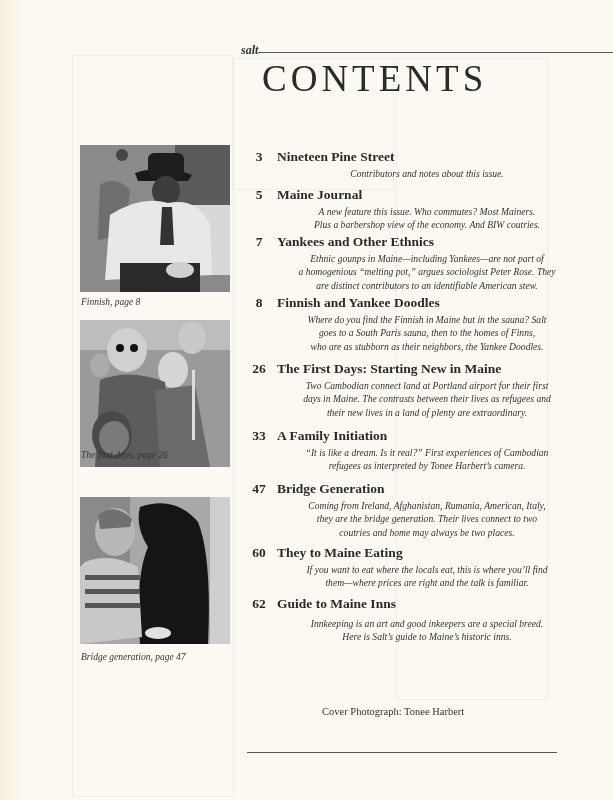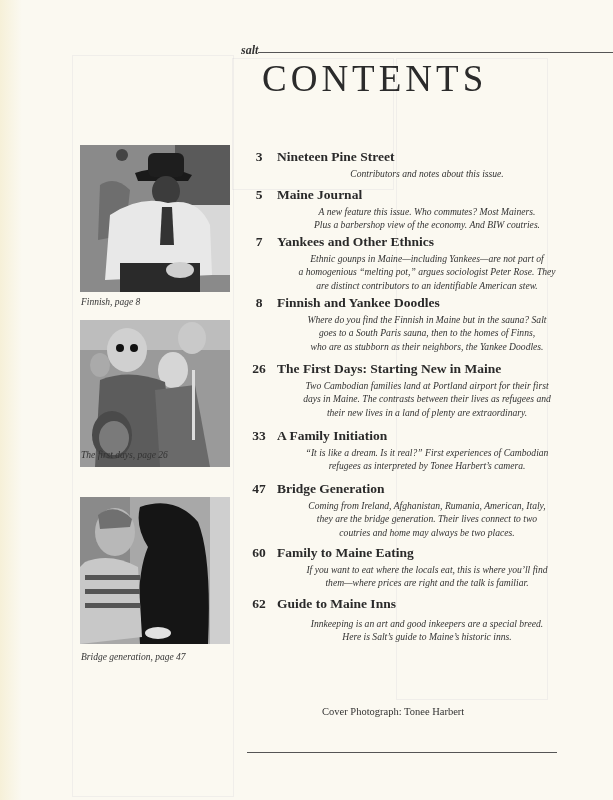--- a/index.html
+++ b/index.html
@@ -138,21 +138,21 @@
       <div>Where do you find the Finnish in Maine but  in the sauna?  Salt</div>
       <div>goes to a South Paris sauna, then to the homes of Finns,</div>
       <div>who are as stubborn as their neighbors, the Yankee Doodles.</div>
     </div>
   </div>
 
   <div class="entry" style="top:361px;">
     <span class="entry-num">26</span>
     <span class="entry-title">The First Days: Starting New in Maine</span>
     <div class="entry-desc">
-      <div>Two Cambodian families land at Portland airport for their first</div>
+      <div>Two Cambodian connect land at Portland airport for their first</div>
       <div>days in Maine. The contrasts between their lives as refugees and</div>
       <div>their new lives in a land of plenty are extraordinary.</div>
     </div>
   </div>
 
   <div class="entry" style="top:428px;">
     <span class="entry-num">33</span>
     <span class="entry-title">A Family Initiation</span>
     <div class="entry-desc">
       <div>“It is like a dream. Is it real?”  First experiences of Cambodian</div>
@@ -165,21 +165,21 @@
     <span class="entry-title">Bridge Generation</span>
     <div class="entry-desc">
       <div>Coming  from  Ireland, Afghanistan, Rumania, American, Italy,</div>
       <div> they are the bridge generation. Their  lives connect to two</div>
       <div> coutries and home may always be two places.</div>
     </div>
   </div>
 
   <div class="entry" style="top:545px;">
     <span class="entry-num">60</span>
-    <span class="entry-title">Family to Maine Eating</span>
+    <span class="entry-title">They to Maine Eating</span>
     <div class="entry-desc">
       <div>If you want to eat where the locals eat, this is where you’ll find</div>
       <div>them—where prices are right and the talk is familiar.</div>
     </div>
   </div>
 
   <div class="entry" style="top:596px;">
     <span class="entry-num">62</span>
     <span class="entry-title">Guide to Maine Inns</span>
     <div class="entry-desc" style="top:21px;">

